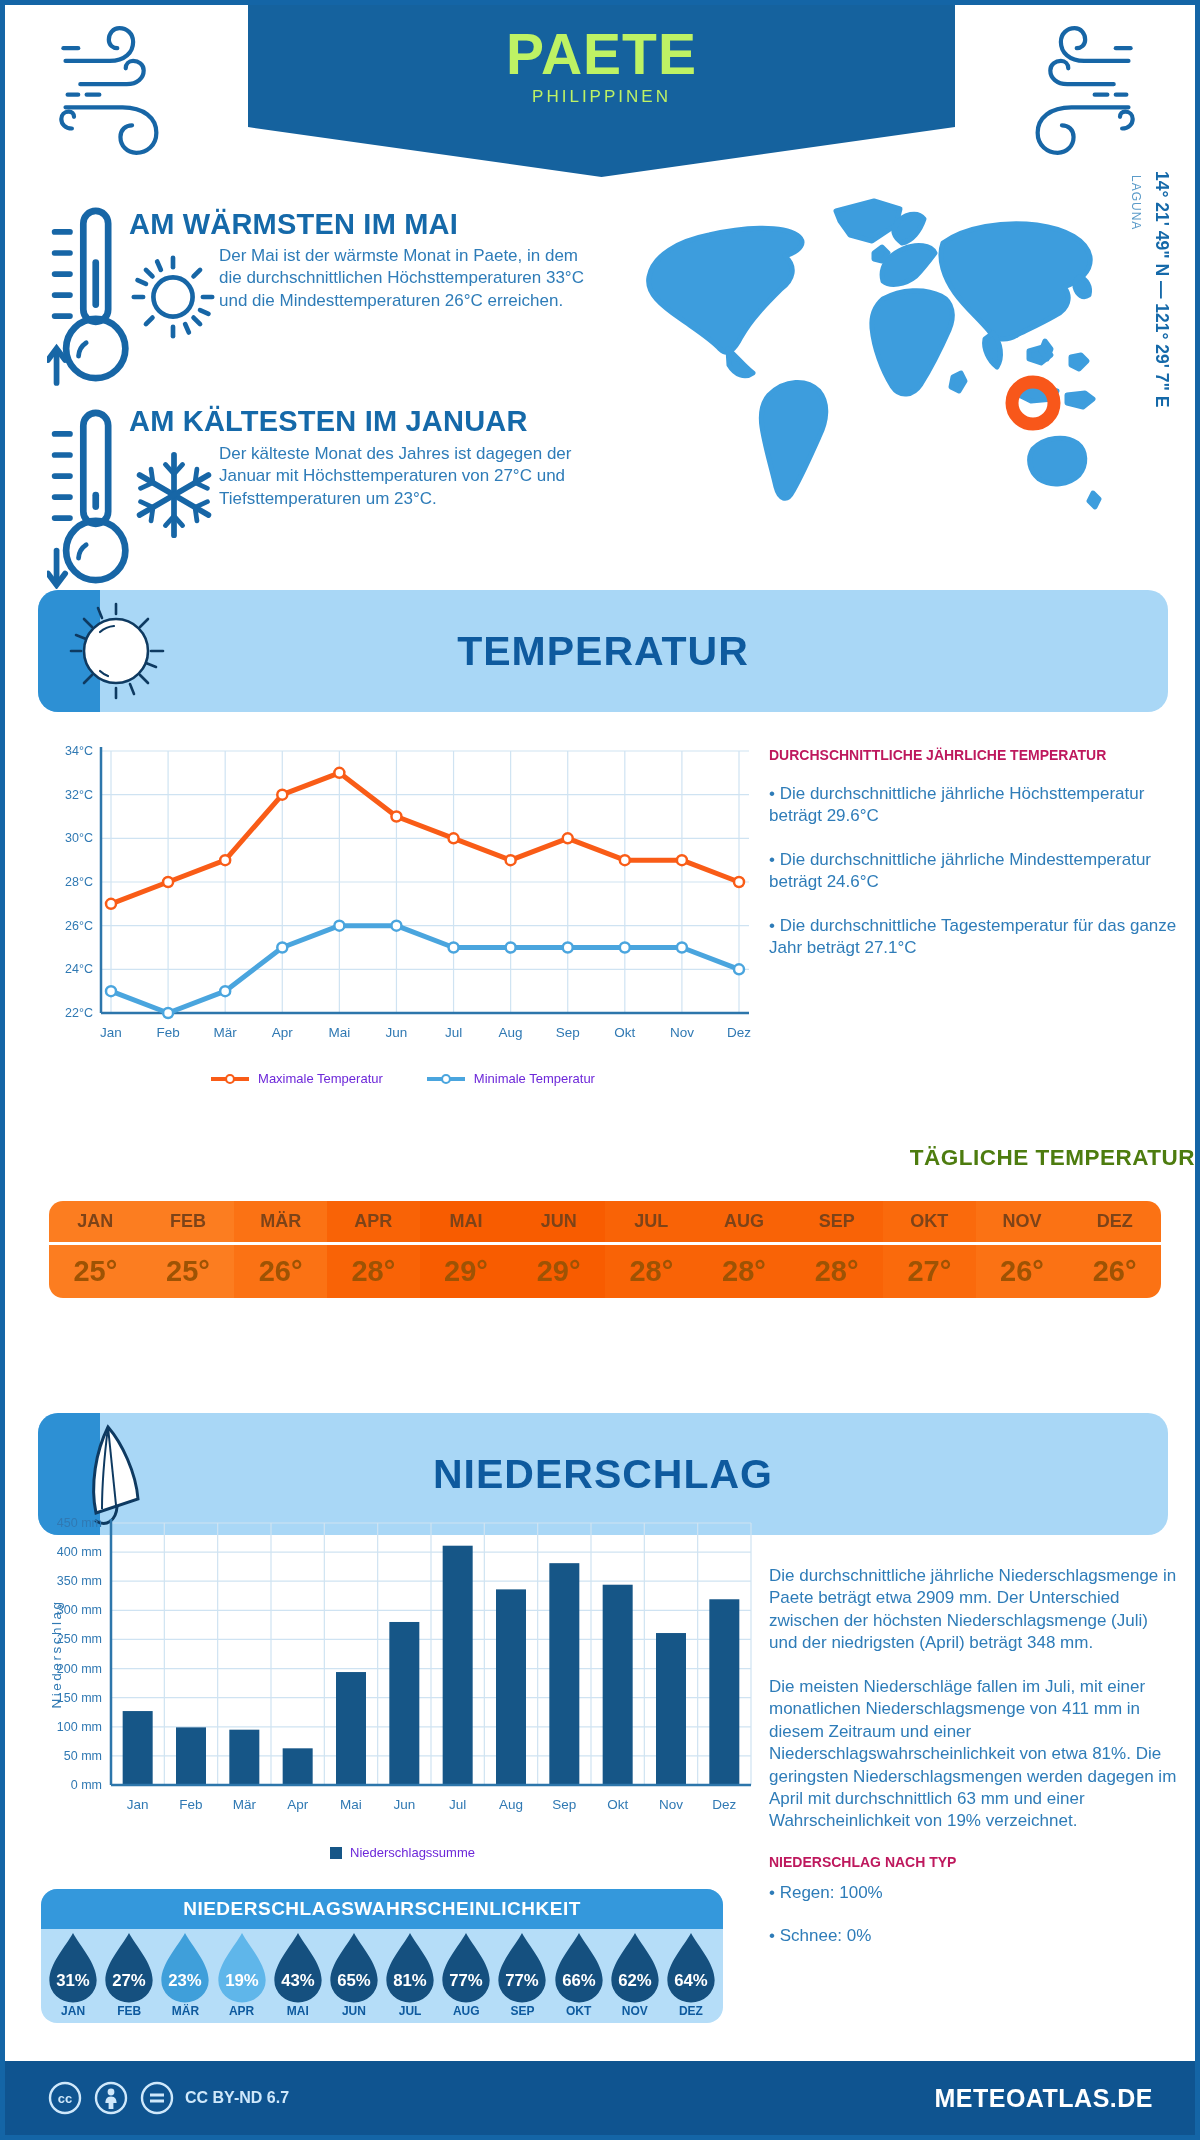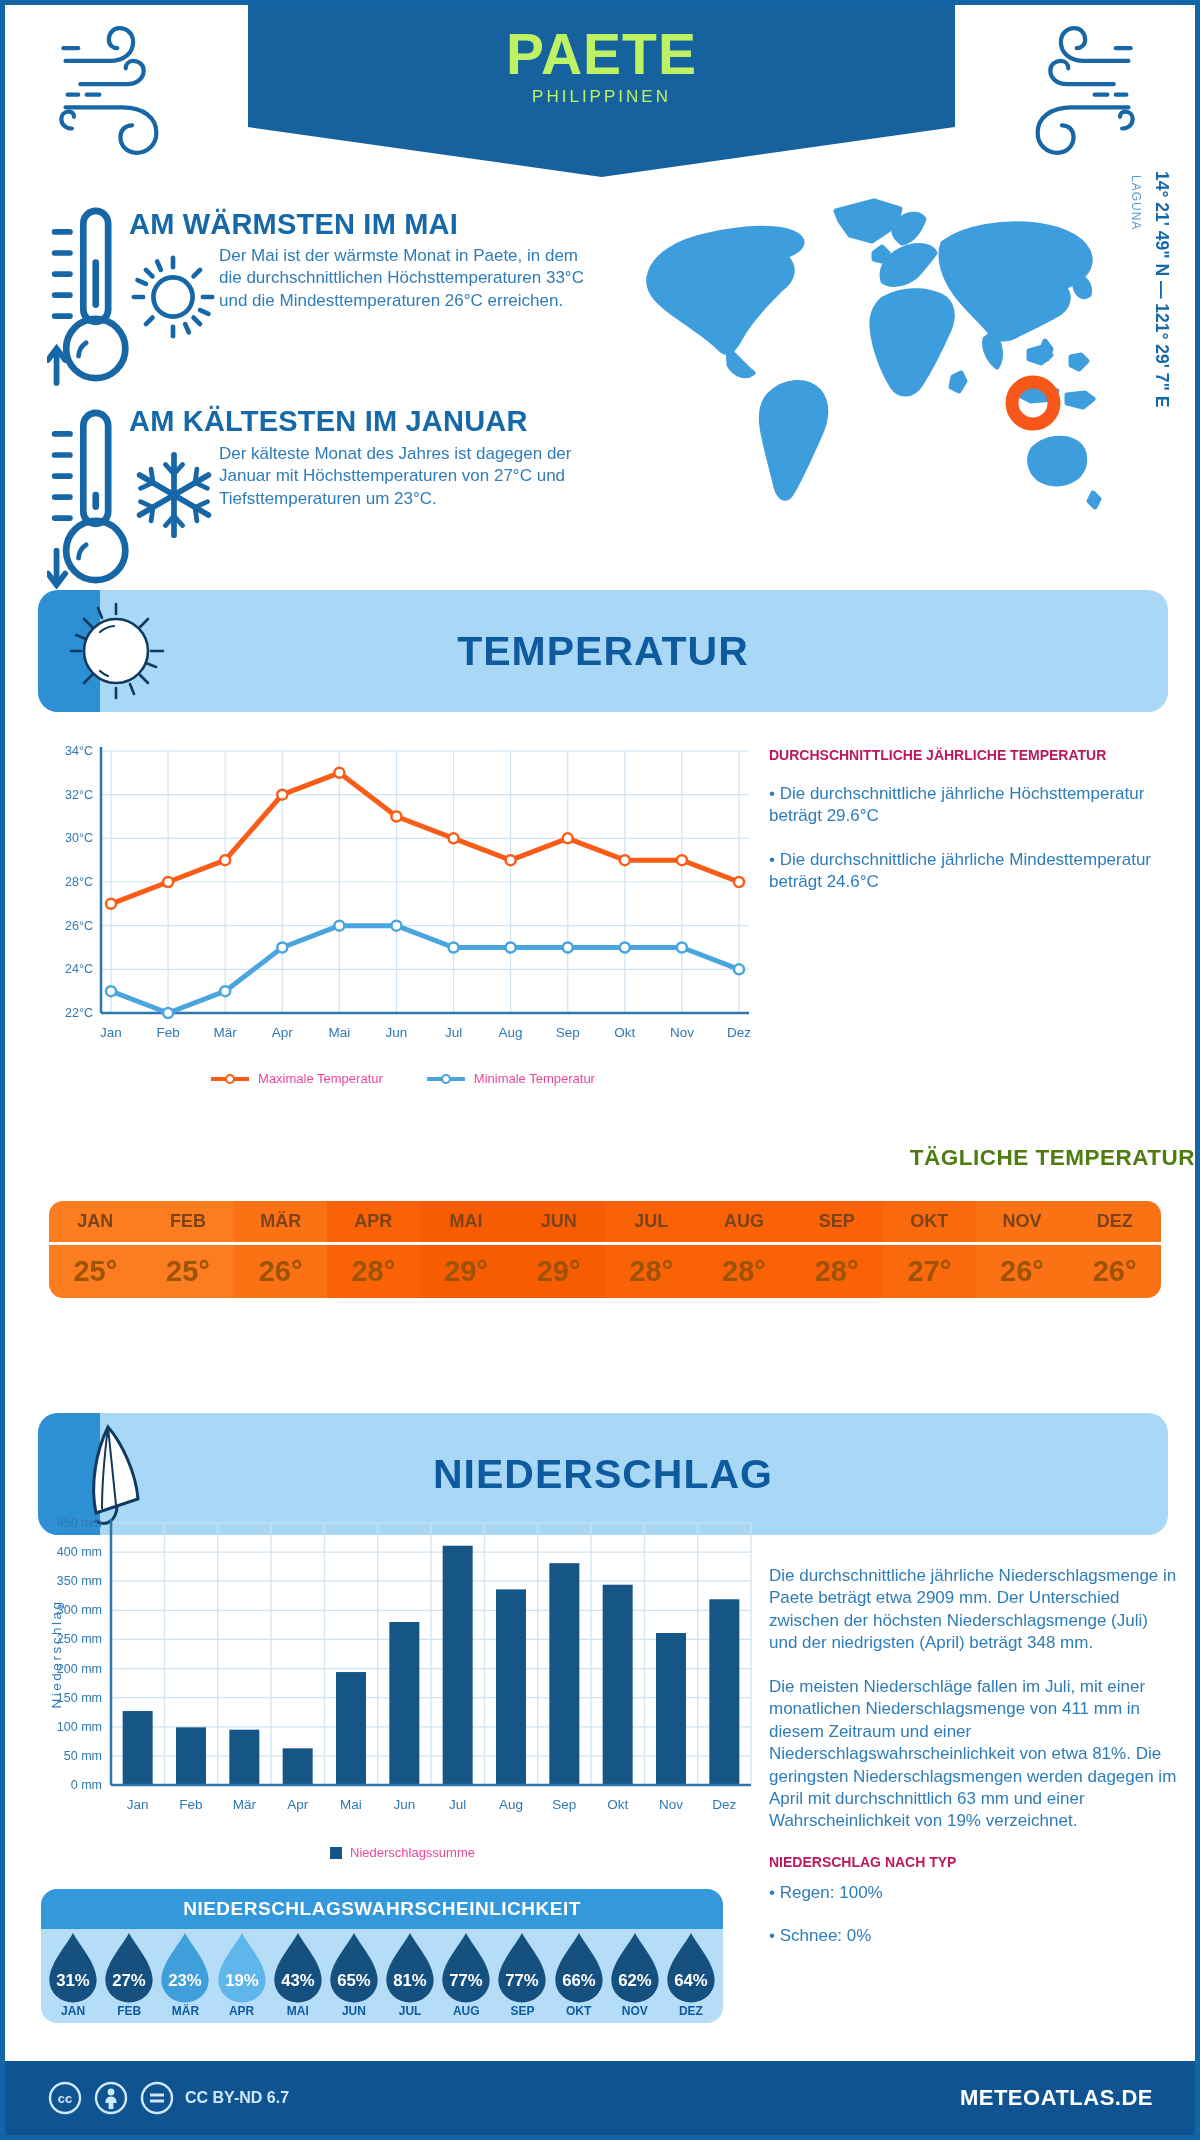--- a/index.html
+++ b/index.html
@@ -26,21 +26,21 @@
   .coords{left:1146px;top:166px;writing-mode:vertical-rl;font-size:17.5px;font-weight:bold;color:#1569a9;}
   .region{left:1124px;top:170px;writing-mode:vertical-rl;font-size:12px;letter-spacing:1px;color:#5b9bc9;}
 
   
   .section-banner{left:33px;width:1130px;height:122px;background:#a9d7f6;border-radius:20px;overflow:hidden;}
   .section-banner .strip{position:absolute;left:0;top:0;bottom:0;width:62px;background:#2d90d4;}
   .section-banner .stitle{position:absolute;left:0;right:0;top:0;bottom:0;display:flex;align-items:center;justify-content:center;
           font-size:41px;font-weight:bold;letter-spacing:1px;color:#0e5a9e;}
 
   .chart-legend{display:flex;justify-content:center;gap:43px;align-items:center;
-          font-size:13px;color:#ec4899;}
+          font-size:13px;color:#6d28d9;}
   .chart-legend .item{display:flex;align-items:center;gap:8px;}
 
   .annual h3, .ptype-title{font-size:14px;font-weight:bold;color:#be185d;line-height:1.28;margin:0 0 18px 0;}
   .annual p{margin:0 0 21px 0;}
 
   .daily-title{left:0;top:1140px;width:100%;text-align:right;font-size:22.5px;font-weight:bold;
           letter-spacing:0.5px;color:#4d7c0f;}
 
   
   .temp-table{left:44px;top:1196px;width:1112px;height:97px;border-radius:14px;overflow:hidden;
@@ -60,21 +60,21 @@
   .drop .dlabel{font-size:12px;font-weight:bold;color:#0e5a9e;margin-top:1px;}
 
   .precip-text p{margin:0 0 21px 0;}
   .ptype-title{margin:4px 0 10px 0;}
   .ptype{margin:0 0 6px 0;}
 
   
   .footer{position:absolute;left:0;right:0;bottom:0;height:74px;background:#0f5490;
           display:flex;align-items:center;justify-content:space-between;padding:0 42px;box-sizing:border-box;}
   .footer .cc{display:flex;align-items:center;gap:10px;color:#cfe8fb;font-weight:bold;font-size:16px;}
-  .footer .site{color:#ffffff;font-weight:bold;font-size:22px;letter-spacing:0.5px;}
+  .footer .site{color:#ffffff;font-weight:bold;font-size:25px;letter-spacing:0.5px;}
 </style>
 </head>
 <body>
 
 <div class="page">
 
   <svg class="abs wind left" width="142" height="132" viewBox="0 0 100 125" fill="none" stroke="#1766a6" stroke-width="4" stroke-linecap="round">
     <path d="M6 34 H48 C62 34 70 26 70 16 C70 8 64 3 57 3 C51 3 47 8 47 14 C47 19 51 22 55 22"></path>
     <path d="M20 56 H64 C74 56 80 50 80 43 C80 37 75 34 70 34 C66 34 63 37 63 41"></path>
     <path d="M6 78 H60 C80 78 92 88 92 102 C92 114 83 121 73 121 C64 121 58 114 58 106 C58 99 63 95 69 95"></path>
@@ -295,20 +295,21 @@
           <circle cx="20" cy="6" r="4" fill="#fff" stroke="#4aa5de" stroke-width="2.2"></circle>
         </svg>
       <span>Minimale Temperatur</span>
     </div>
   </div>
 
   <div class="abs annual" style="left:764px;top:742px;width:410px;">
     <h3>DURCHSCHNITTLICHE JÄHRLICHE TEMPERATUR</h3>
     <p class="para">• Die durchschnittliche jährliche Höchsttemperatur beträgt 29.6°C</p>
     <p class="para">• Die durchschnittliche jährliche Mindesttemperatur beträgt 24.6°C</p>
+    <p class="para">• Die durchschnittliche Tagestemperatur für das ganze Jahr beträgt 27.1°C</p>
   </div>
 
   <div class="abs daily-title">TÄGLICHE TEMPERATUR</div>
   <div class="abs temp-table">
       <div class="cell" style="background: rgb(252, 125, 32);">
         <div class="m">JAN</div>
         <div class="v">25°</div>
       </div>
       <div class="cell" style="background: rgb(252, 125, 32);">
         <div class="m">FEB</div>

